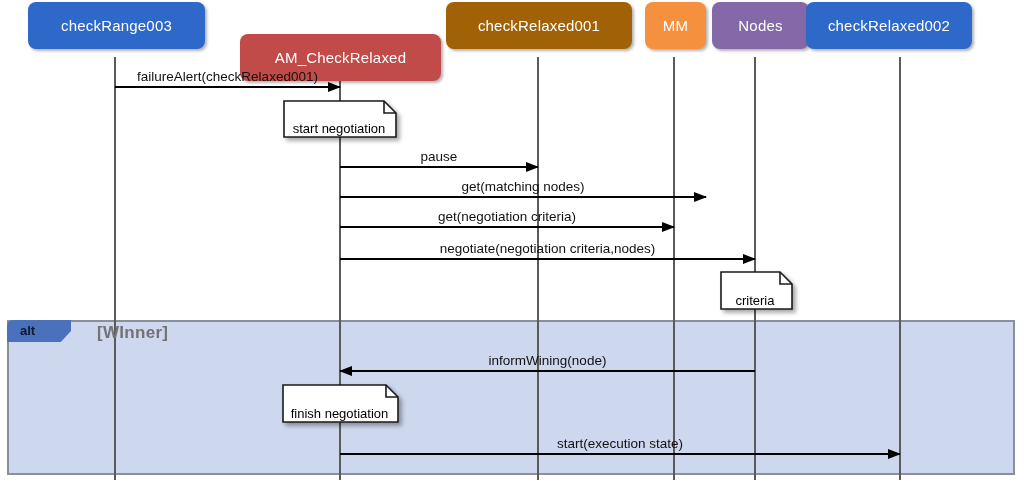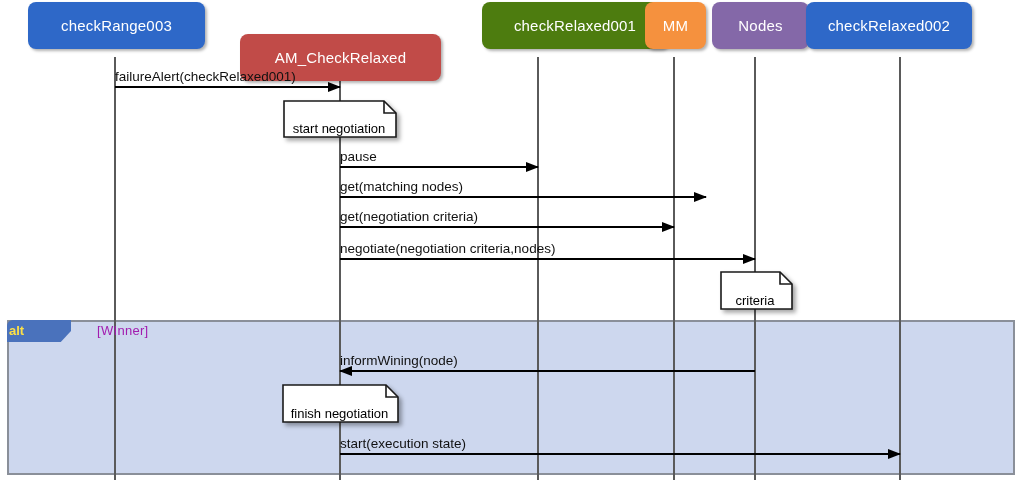--- a/index.html
+++ b/index.html
@@ -7,47 +7,47 @@
     position:relative; width:1024px; height:488px; background:#ffffff;
     font-family:"Liberation Sans", sans-serif; overflow:hidden;
   }
   
   .fragment {
     position:absolute; left:7px; top:320px; width:1008px; height:155px;
     background:#CDD7EE; border:2px solid #8a8f99; box-sizing:border-box; z-index:0;
   }
   .fragment-tab {
     position:absolute; left:7px; top:320px; width:64px; height:22px;
-    background:#4A72BC; color:#fde047; font-weight:bold; font-size:13px;
-    line-height:22px; padding-left:2px; box-sizing:border-box;
+    background:#4A72BC; color:#0f172a; font-weight:bold; font-size:13px;
+    line-height:22px; padding-left:13px; box-sizing:border-box;
     clip-path:polygon(0 0, 100% 0, 100% 50%, 84% 100%, 0 100%);
     border-radius:6px 0 0 0; z-index:4;
     filter:drop-shadow(1px 1px 1px rgba(0,0,0,0.35));
   }
   .fragment-guard {
-    position:absolute; left:97px; top:323px; font-weight:normal;
-    font-size:13px; color:#a21caf; z-index:4; letter-spacing:0.3px;
+    position:absolute; left:97px; top:323px; font-weight:bold;
+    font-size:17px; color:#737373; z-index:4; letter-spacing:0.3px;
   }
   
   .lifeline {
     position:absolute; top:57px; height:423px; width:2px;
     background:#5a5a5a; z-index:1;
   }
   
   .participant {
     position:absolute; top:2px; height:47px; border-radius:8px;
     color:#fff; display:flex; align-items:center; justify-content:center;
     font-size:15px; z-index:2; box-shadow:2px 2px 3px rgba(0,0,0,0.3);
     letter-spacing:0.2px;
   }
   
   .msg { position:absolute; height:22px; z-index:2; }
   .msg .line { position:absolute; left:0; right:0; bottom:0; height:2px; background:#000; }
   .msg .label {
-    position:absolute; left:0; right:0; bottom:4px; text-align:left;
+    position:absolute; left:0; right:0; bottom:4px; text-align:center;
     font-size:13.5px; color:#111; white-space:nowrap;
   }
   .msg .head {
     position:absolute; bottom:-4px; width:0; height:0;
     border-top:5px solid transparent; border-bottom:5px solid transparent;
   }
   .msg .head.right { right:-1px; border-left:13px solid #000; }
   .msg .head.left  { left:-1px;  border-right:13px solid #000; }
   
   .note { position:absolute; z-index:3; }
@@ -70,21 +70,21 @@
   <div class="lifeline" style="left:673px"></div>
   <div class="lifeline" style="left:754px"></div>
   <div class="lifeline" style="left:899px"></div>
 
   <div class="participant" style="left: 28px; width: 177px; background: rgb(46, 104, 200);">
     <span>checkRange003</span>
   </div>
   <div class="participant" style="left: 240px; width: 201px; background: rgb(193, 75, 72); margin-top: 32px;">
     <span>AM_CheckRelaxed</span>
   </div>
-  <div class="participant" style="left: 446px; width: 186px; background: #4d7c0f; margin-left: 36px;">
+  <div class="participant" style="left: 446px; width: 186px; background: #a16207;">
     <span>checkRelaxed001</span>
   </div>
   <div class="participant" style="left: 645px; width: 61px; background: rgb(245, 145, 62);">
     <span>MM</span>
   </div>
   <div class="participant" style="left: 712px; width: 97px; background: rgb(132, 104, 168);">
     <span>Nodes</span>
   </div>
   <div class="participant" style="left: 806px; width: 166px; background: rgb(46, 104, 200);">
     <span>checkRelaxed002</span>

